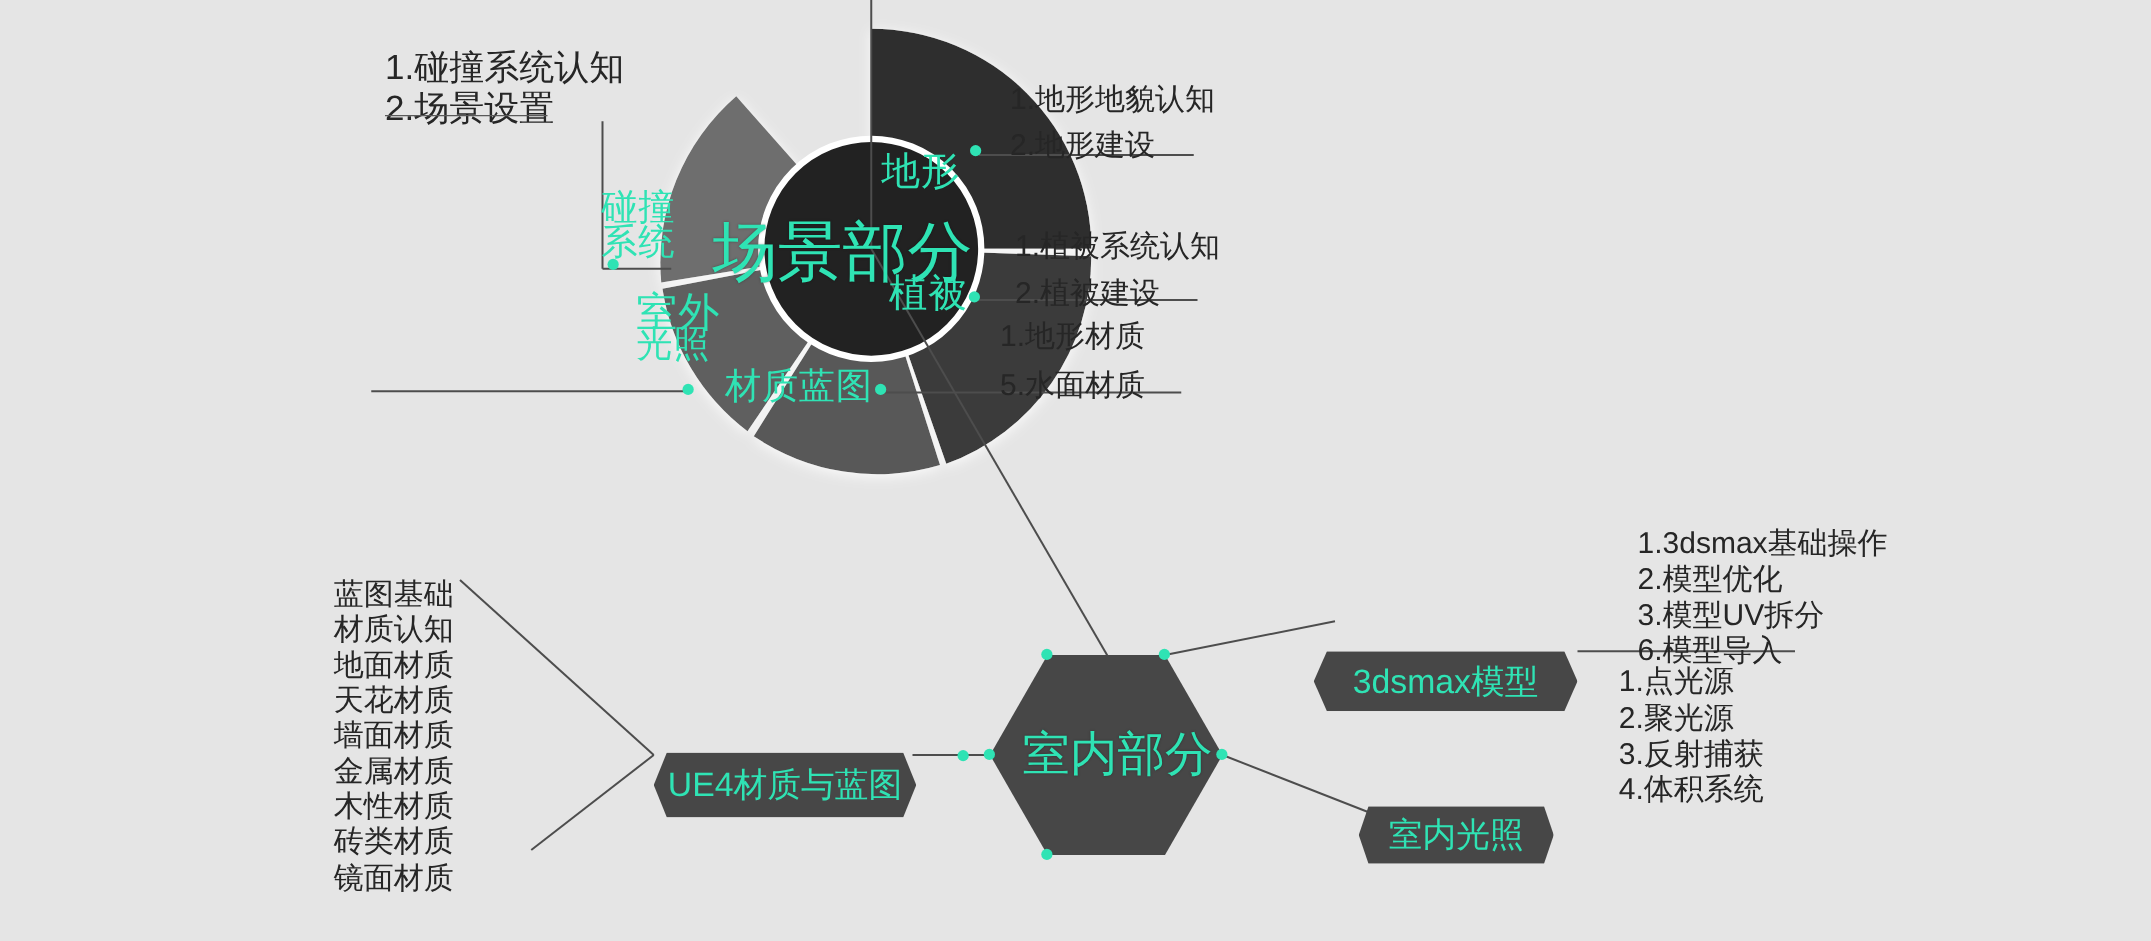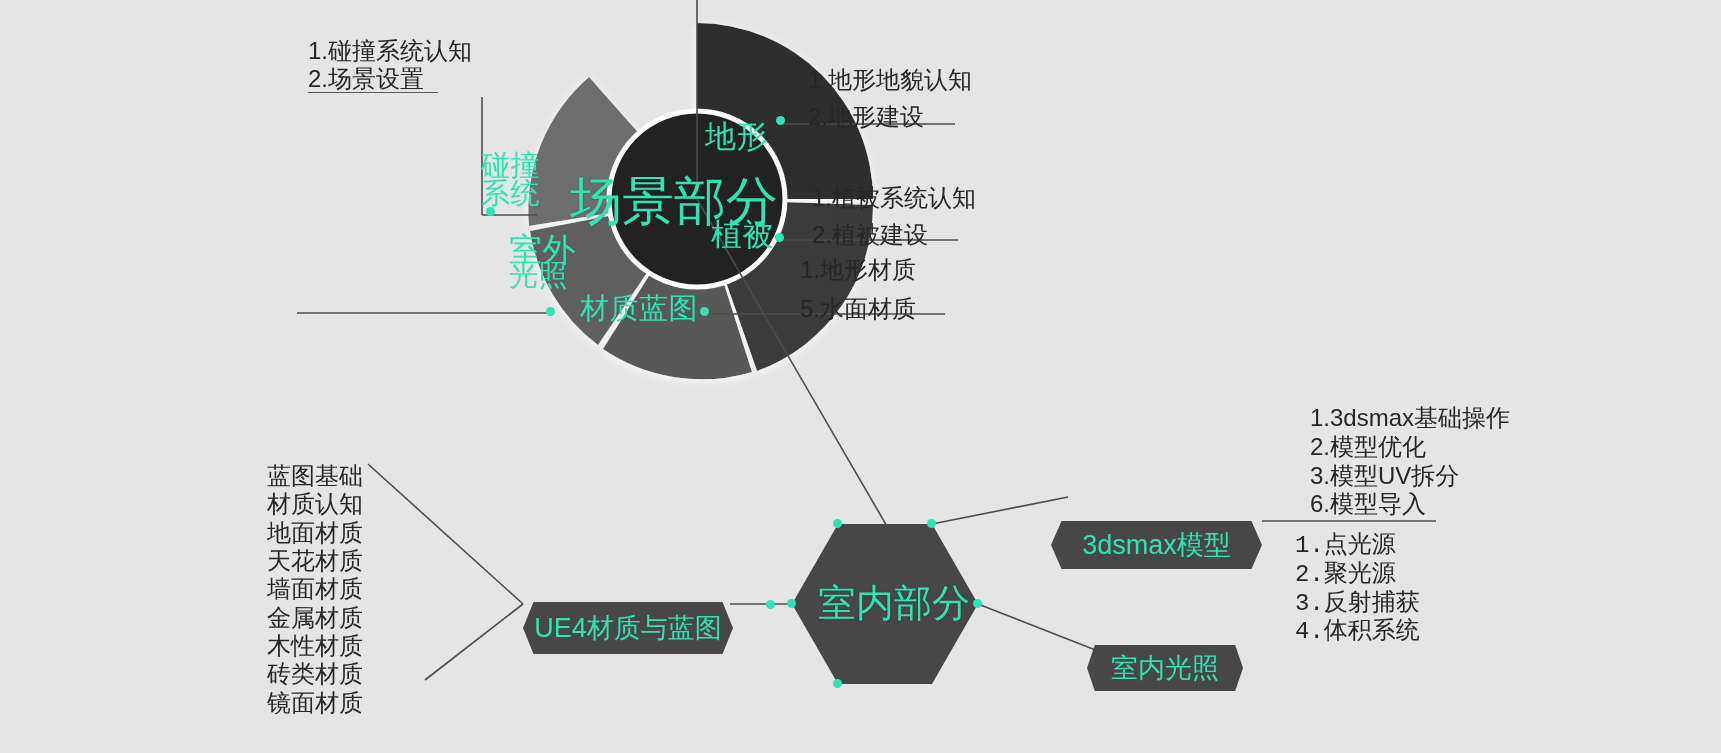--- a/index.html
+++ b/index.html
@@ -102,21 +102,21 @@
   <div class="dot" style="left:700px;top:307px;"></div>
 
   <div class="nodelbl" style="left:509px;top:228px;font-size:33px;">室外</div>
   <div class="nodelbl" style="left:509px;top:256px;font-size:29px;">光照</div>
   <div class="dot" style="left:546px;top:307px;"></div>
 
   <div class="nodelbl" style="left:481px;top:146px;font-size:29px;">碰撞</div>
   <div class="nodelbl" style="left:481px;top:174px;font-size:29px;">系统</div>
   <div class="dot" style="left:486px;top:207px;"></div>
 
-  <div class="listblk" style="left:308px;top:37px;font-size:24px;">
+  <div class="listblk" style="left:308px;top:37px;font-size:28px;">
     <span class="li">1.碰撞系统认知</span>
     <span class="li">2.场景设置</span>
   </div>
   <div class="ul-line" style="left:308px;top:92px;width:130px;"></div>
 
 
   <div class="listblk" style="left:808px;top:61px;font-size:24px;line-height:1.55;">
     <span class="li">1.地形地貌认知</span>
     <span class="li">2.地形建设</span>
   </div>
@@ -124,28 +124,28 @@
   <div class="listblk" style="left:812px;top:179px;font-size:24px;line-height:1.55;">
     <span class="li">1.植被系统认知</span>
     <span class="li">2.植被建设</span>
   </div>
 
   <div class="listblk" style="left:800px;top:251px;font-size:24px;line-height:1.62;">
     <span class="li">1.地形材质</span>
     <span class="li">5.水面材质</span>
   </div>
 
-  <div class="listblk" style="left:1310px;top:404px;font-size:24px;line-height:1.2;">
+  <div class="listblk" style="left:1310px;top:421px;font-size:24px;line-height:1.2;">
     <span class="li">1.3dsmax基础操作</span>
     <span class="li">2.模型优化</span>
     <span class="li">3.模型UV拆分</span>
     <span class="li">6.模型导入</span>
   </div>
 
-  <div class="listblk" style="left:1295px;top:532px;font-size:24px;line-height:1.2;font-family:Liberation Mono, monospace;">
+  <div class="listblk" style="left:1295px;top:532px;font-size:24px;line-height:1.2;">
     <span class="li">1.点光源</span>
     <span class="li">2.聚光源</span>
     <span class="li">3.反射捕获</span>
     <span class="li">4.体积系统</span>
   </div>
 
   <div class="listblk" style="left:267px;top:462px;font-size:24px;line-height:1.18;">
     <span class="li">蓝图基础</span>
     <span class="li">材质认知</span>
     <span class="li">地面材质</span>

